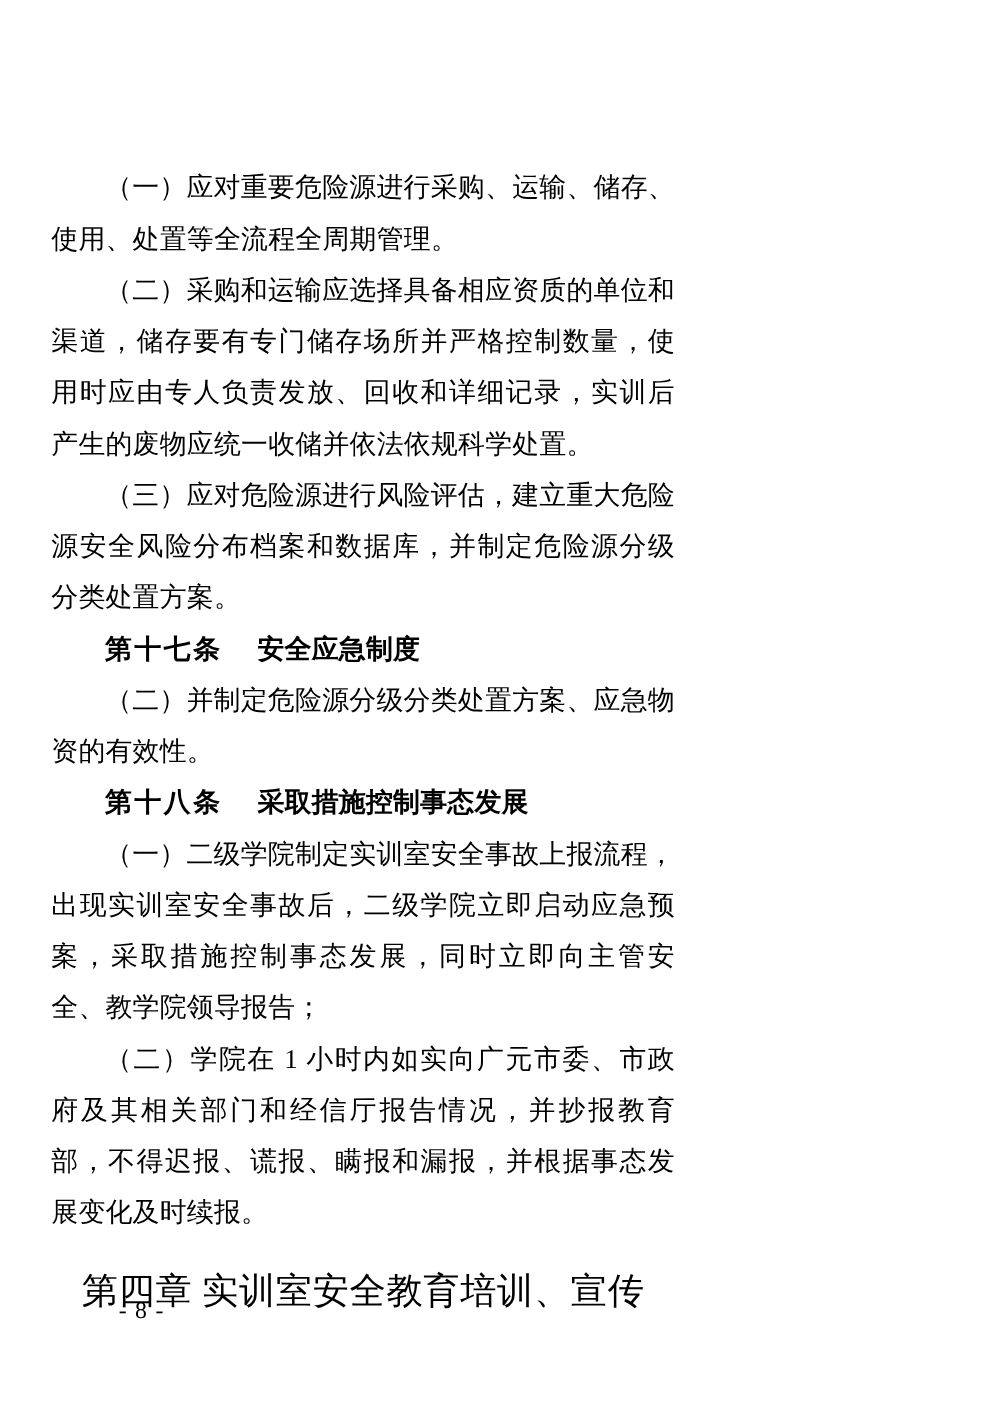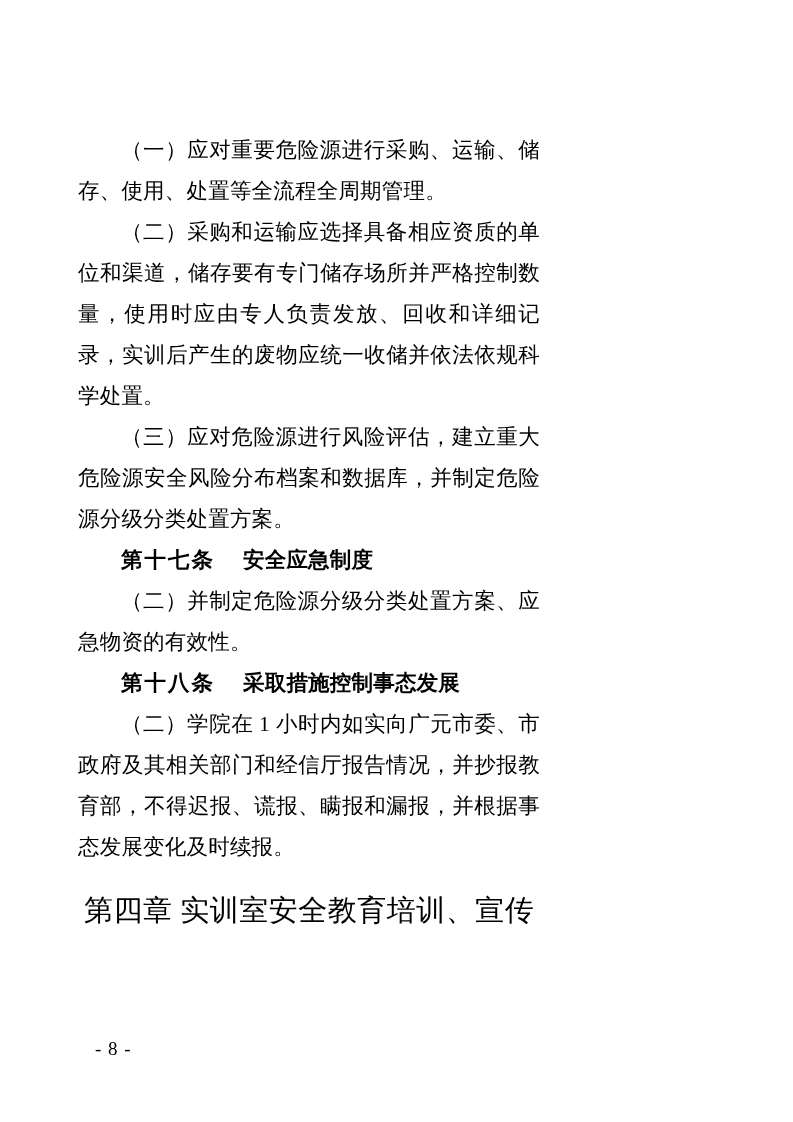--- a/index.html
+++ b/index.html
@@ -15,21 +15,21 @@
     position: relative;
     overflow: hidden;
   }
   .page {
     position: absolute;
     left: 0;
     top: 0;
     width: 635px;
     height: 1122px;
     box-sizing: border-box;
-    padding: 130px 95px 0 78px;
+    padding: 130px 95px 0 41px;
   }
   .doc-body {
     font-size: 21.5px;
     line-height: 41px;
     text-align: justify;
     text-justify: inter-ideograph;
     letter-spacing: 0.2px;
   }
   p {
     margin: 0;
@@ -75,19 +75,20 @@
     <p class="para">（三）应对危险源进行风险评估，建立重大危险源安全风险分布档案和数据库，并制定危险源分级分类处置方案。</p>
 
     <p class="article-head">
       <span class="art-no">第十七条</span><span class="art-title">安全应急制度</span>
     </p>
     <p class="para">（二）并制定危险源分级分类处置方案、应急物资的有效性。</p>
 
     <p class="article-head">
       <span class="art-no">第十八条</span><span class="art-title">采取措施控制事态发展</span>
     </p>
+    <p class="para">（一）二级学院制定实训室安全事故上报流程，出现实训室安全事故后，二级学院立即启动应急预案，采取措施控制事态发展，同时立即向主管安全、教学院领导报告；</p>
     <p class="para">（二）学院在 1 小时内如实向广元市委、市政府及其相关部门和经信厅报告情况，并抄报教育部，不得迟报、谎报、瞒报和漏报，并根据事态发展变化及时续报。</p>
 
     <p class="chapter-head">第四章 实训室安全教育培训、宣传</p>
   </div>
 
   <div class="page-number">- 8 -</div>
 </div>
 
 </body></html>

